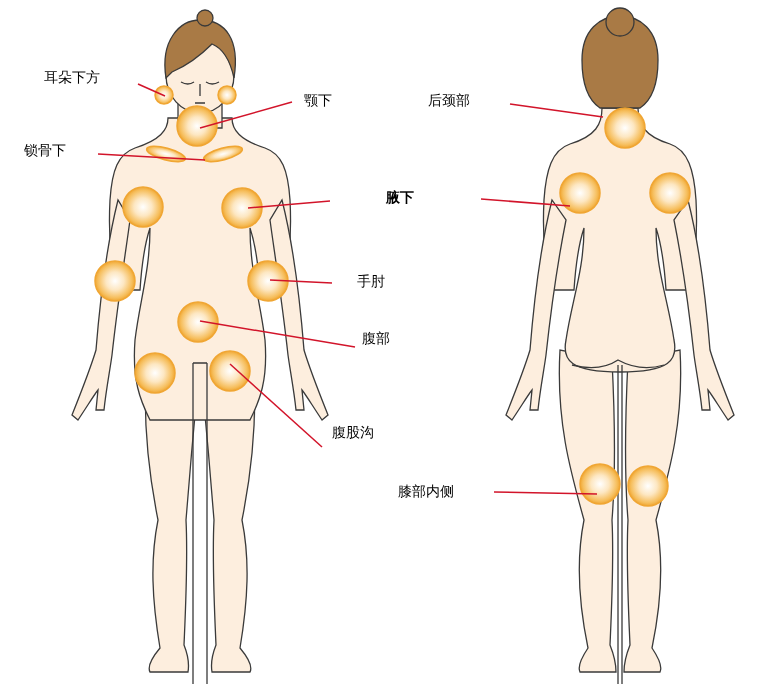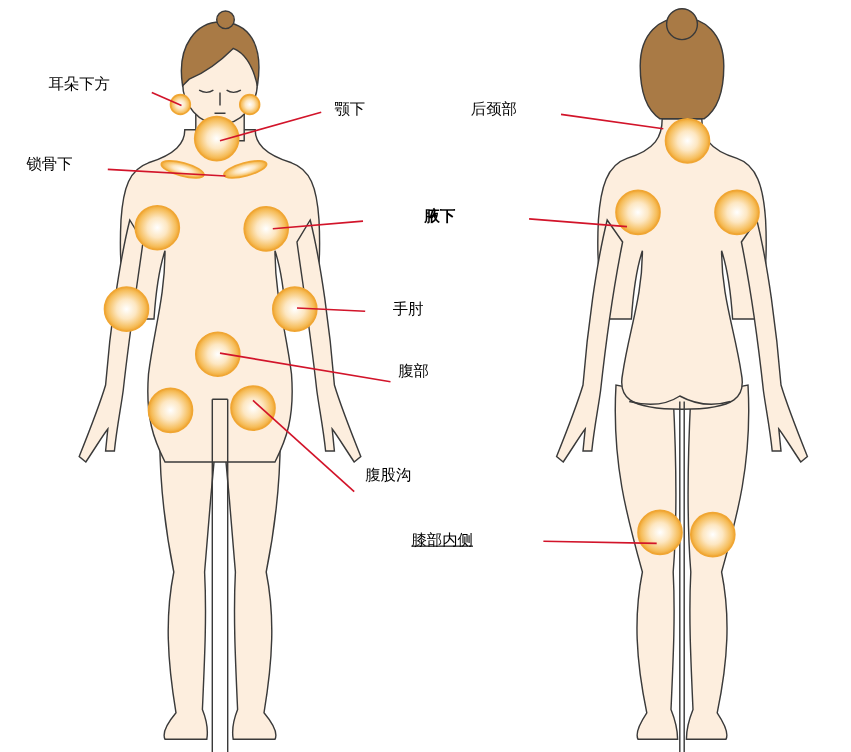--- a/index.html
+++ b/index.html
@@ -90,14 +90,14 @@
 
 <div id="labels">
     <div class="label" style="left: 44px; top: 70px;">耳朵下方</div>
     <div class="label" style="left: 304px; top: 93px;">颚下</div>
     <div class="label" style="left: 24px; top: 143px;">锁骨下</div>
     <div class="label" style="left: 324px; top: 274px; margin-left: 33px;">手肘</div>
     <div class="label" style="left: 362px; top: 331px;">腹部</div>
     <div class="label" style="left: 332px; top: 425px;">腹股沟</div>
     <div class="label" style="left: 428px; top: 93px;">后颈部</div>
     <div class="label" style="left: 386px; top: 190px; font-weight: bold;">腋下</div>
-    <div class="label" style="left: 374px; top: 484px; text-decoration: underline;">膝部内侧</div>
+    <div class="label" style="left: 398px; top: 484px;">膝部内侧</div>
   </div>
 
 </body></html>

